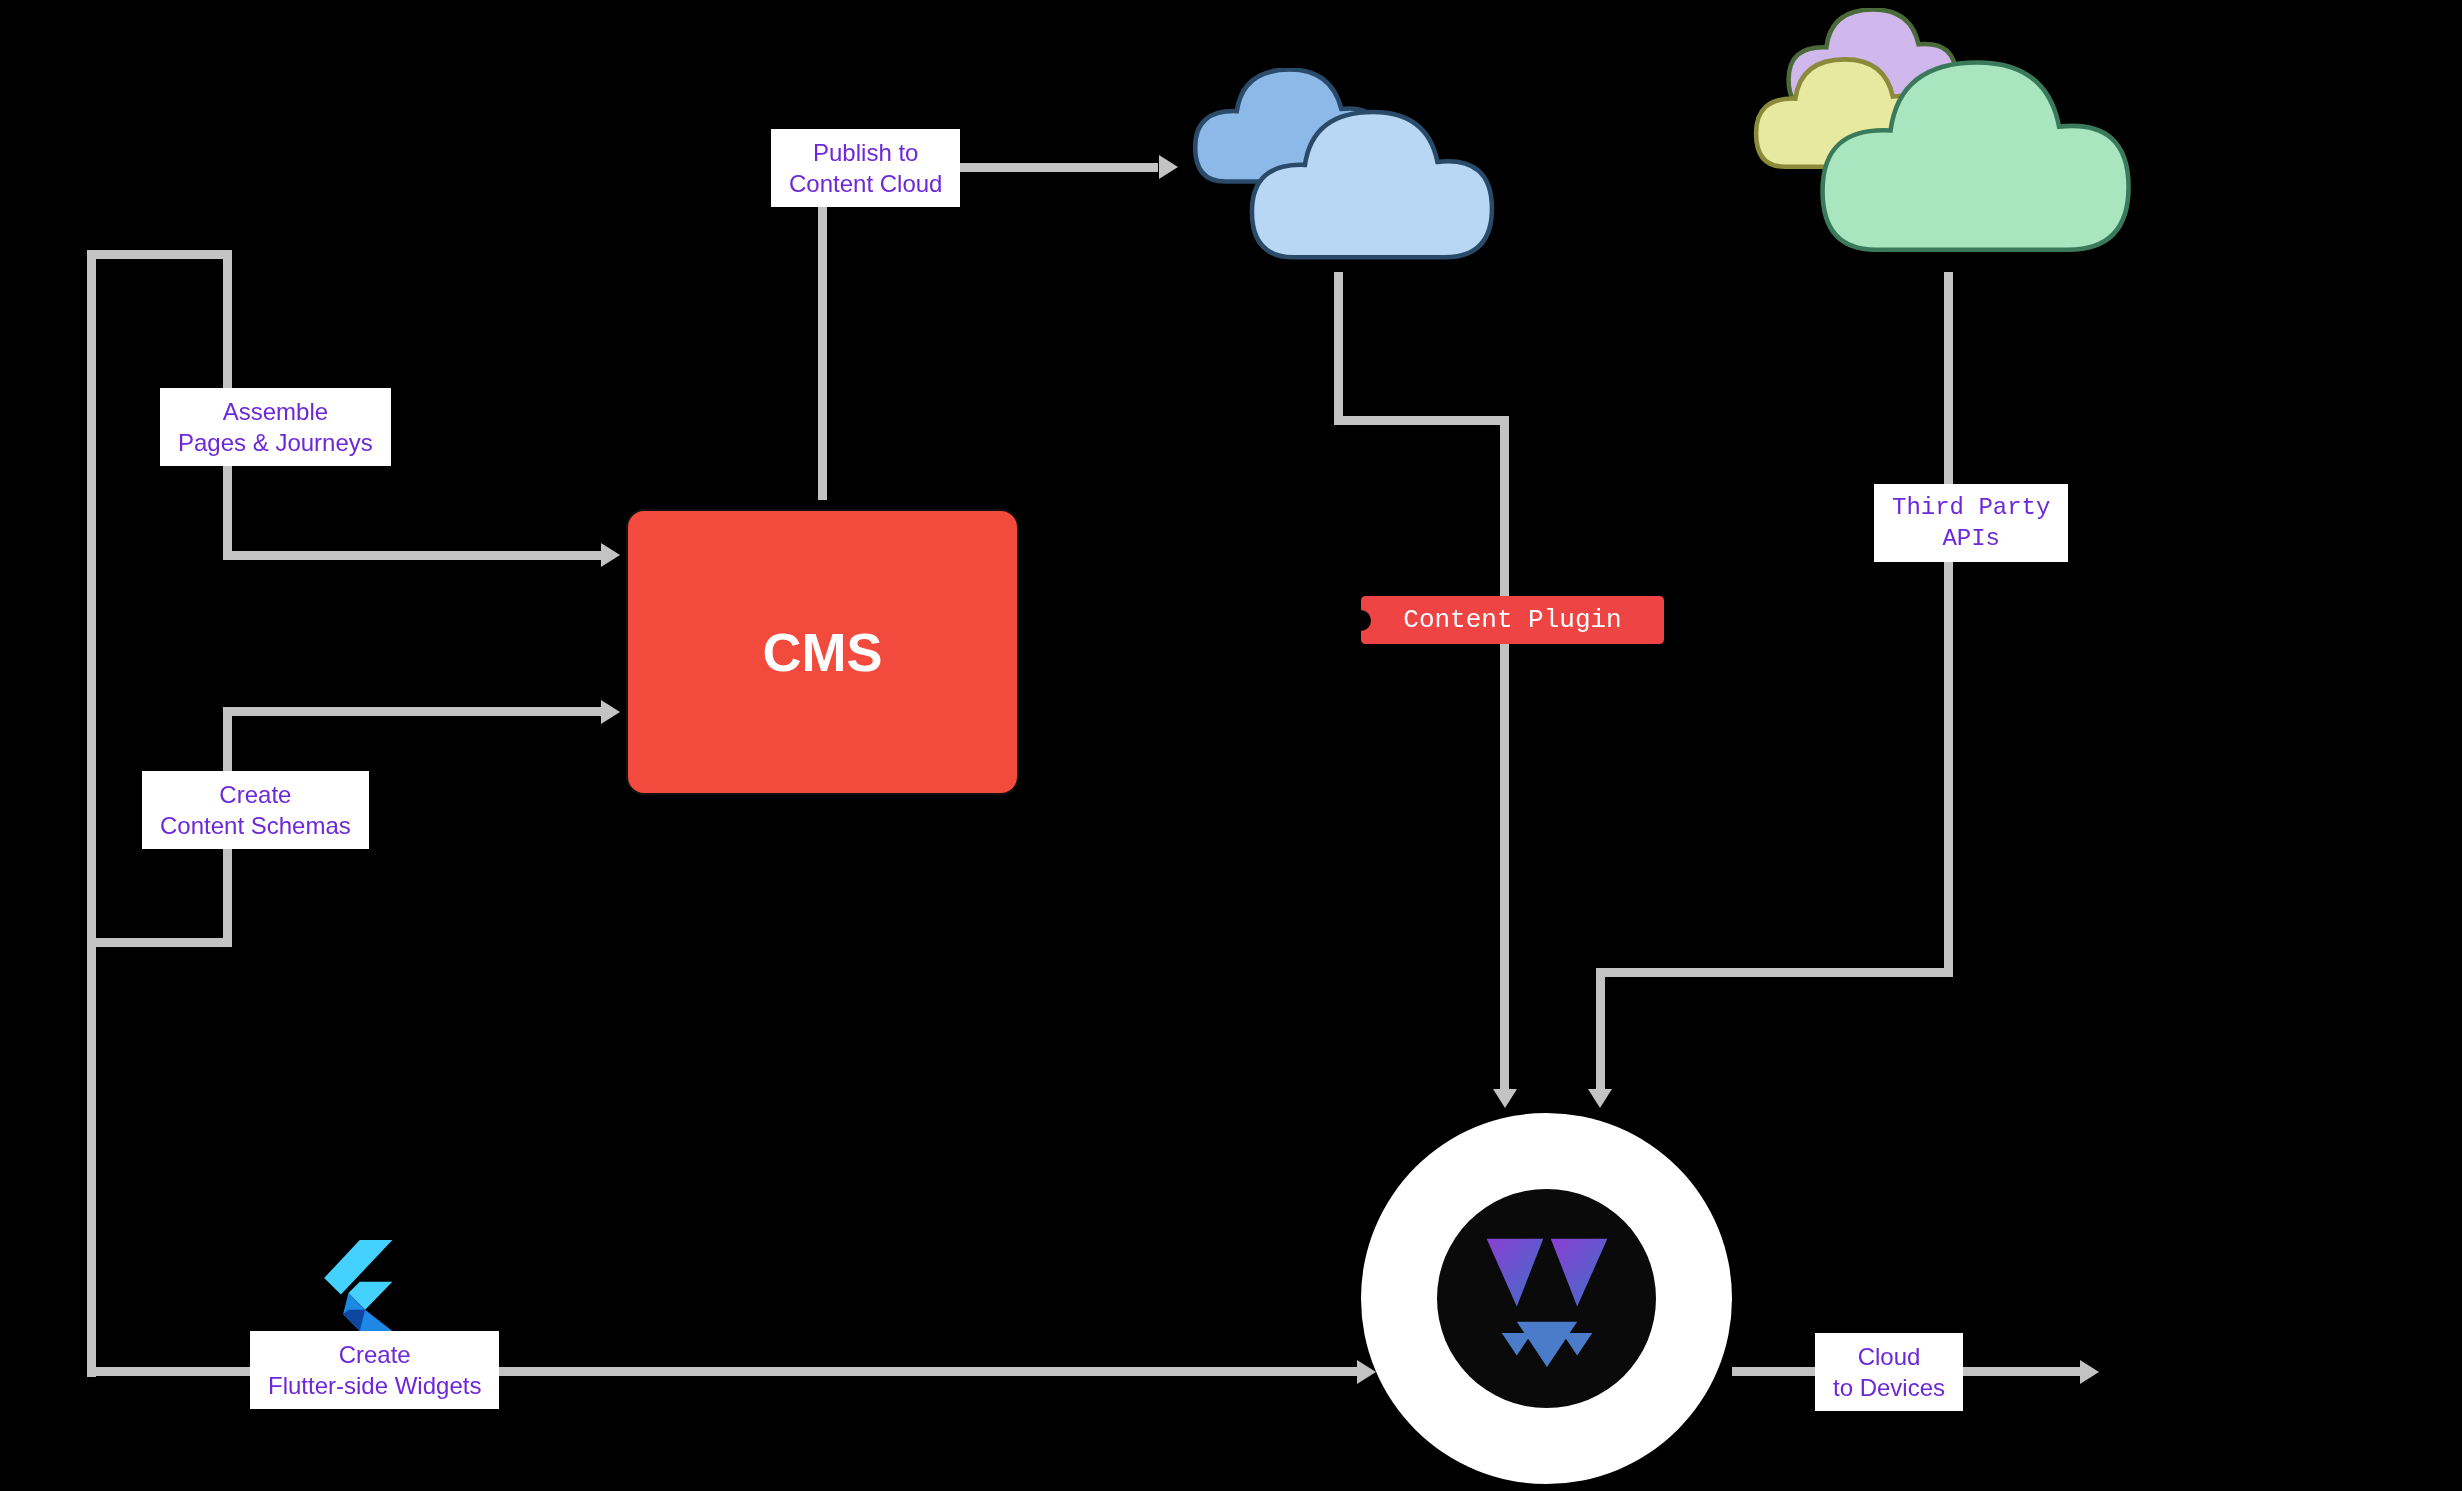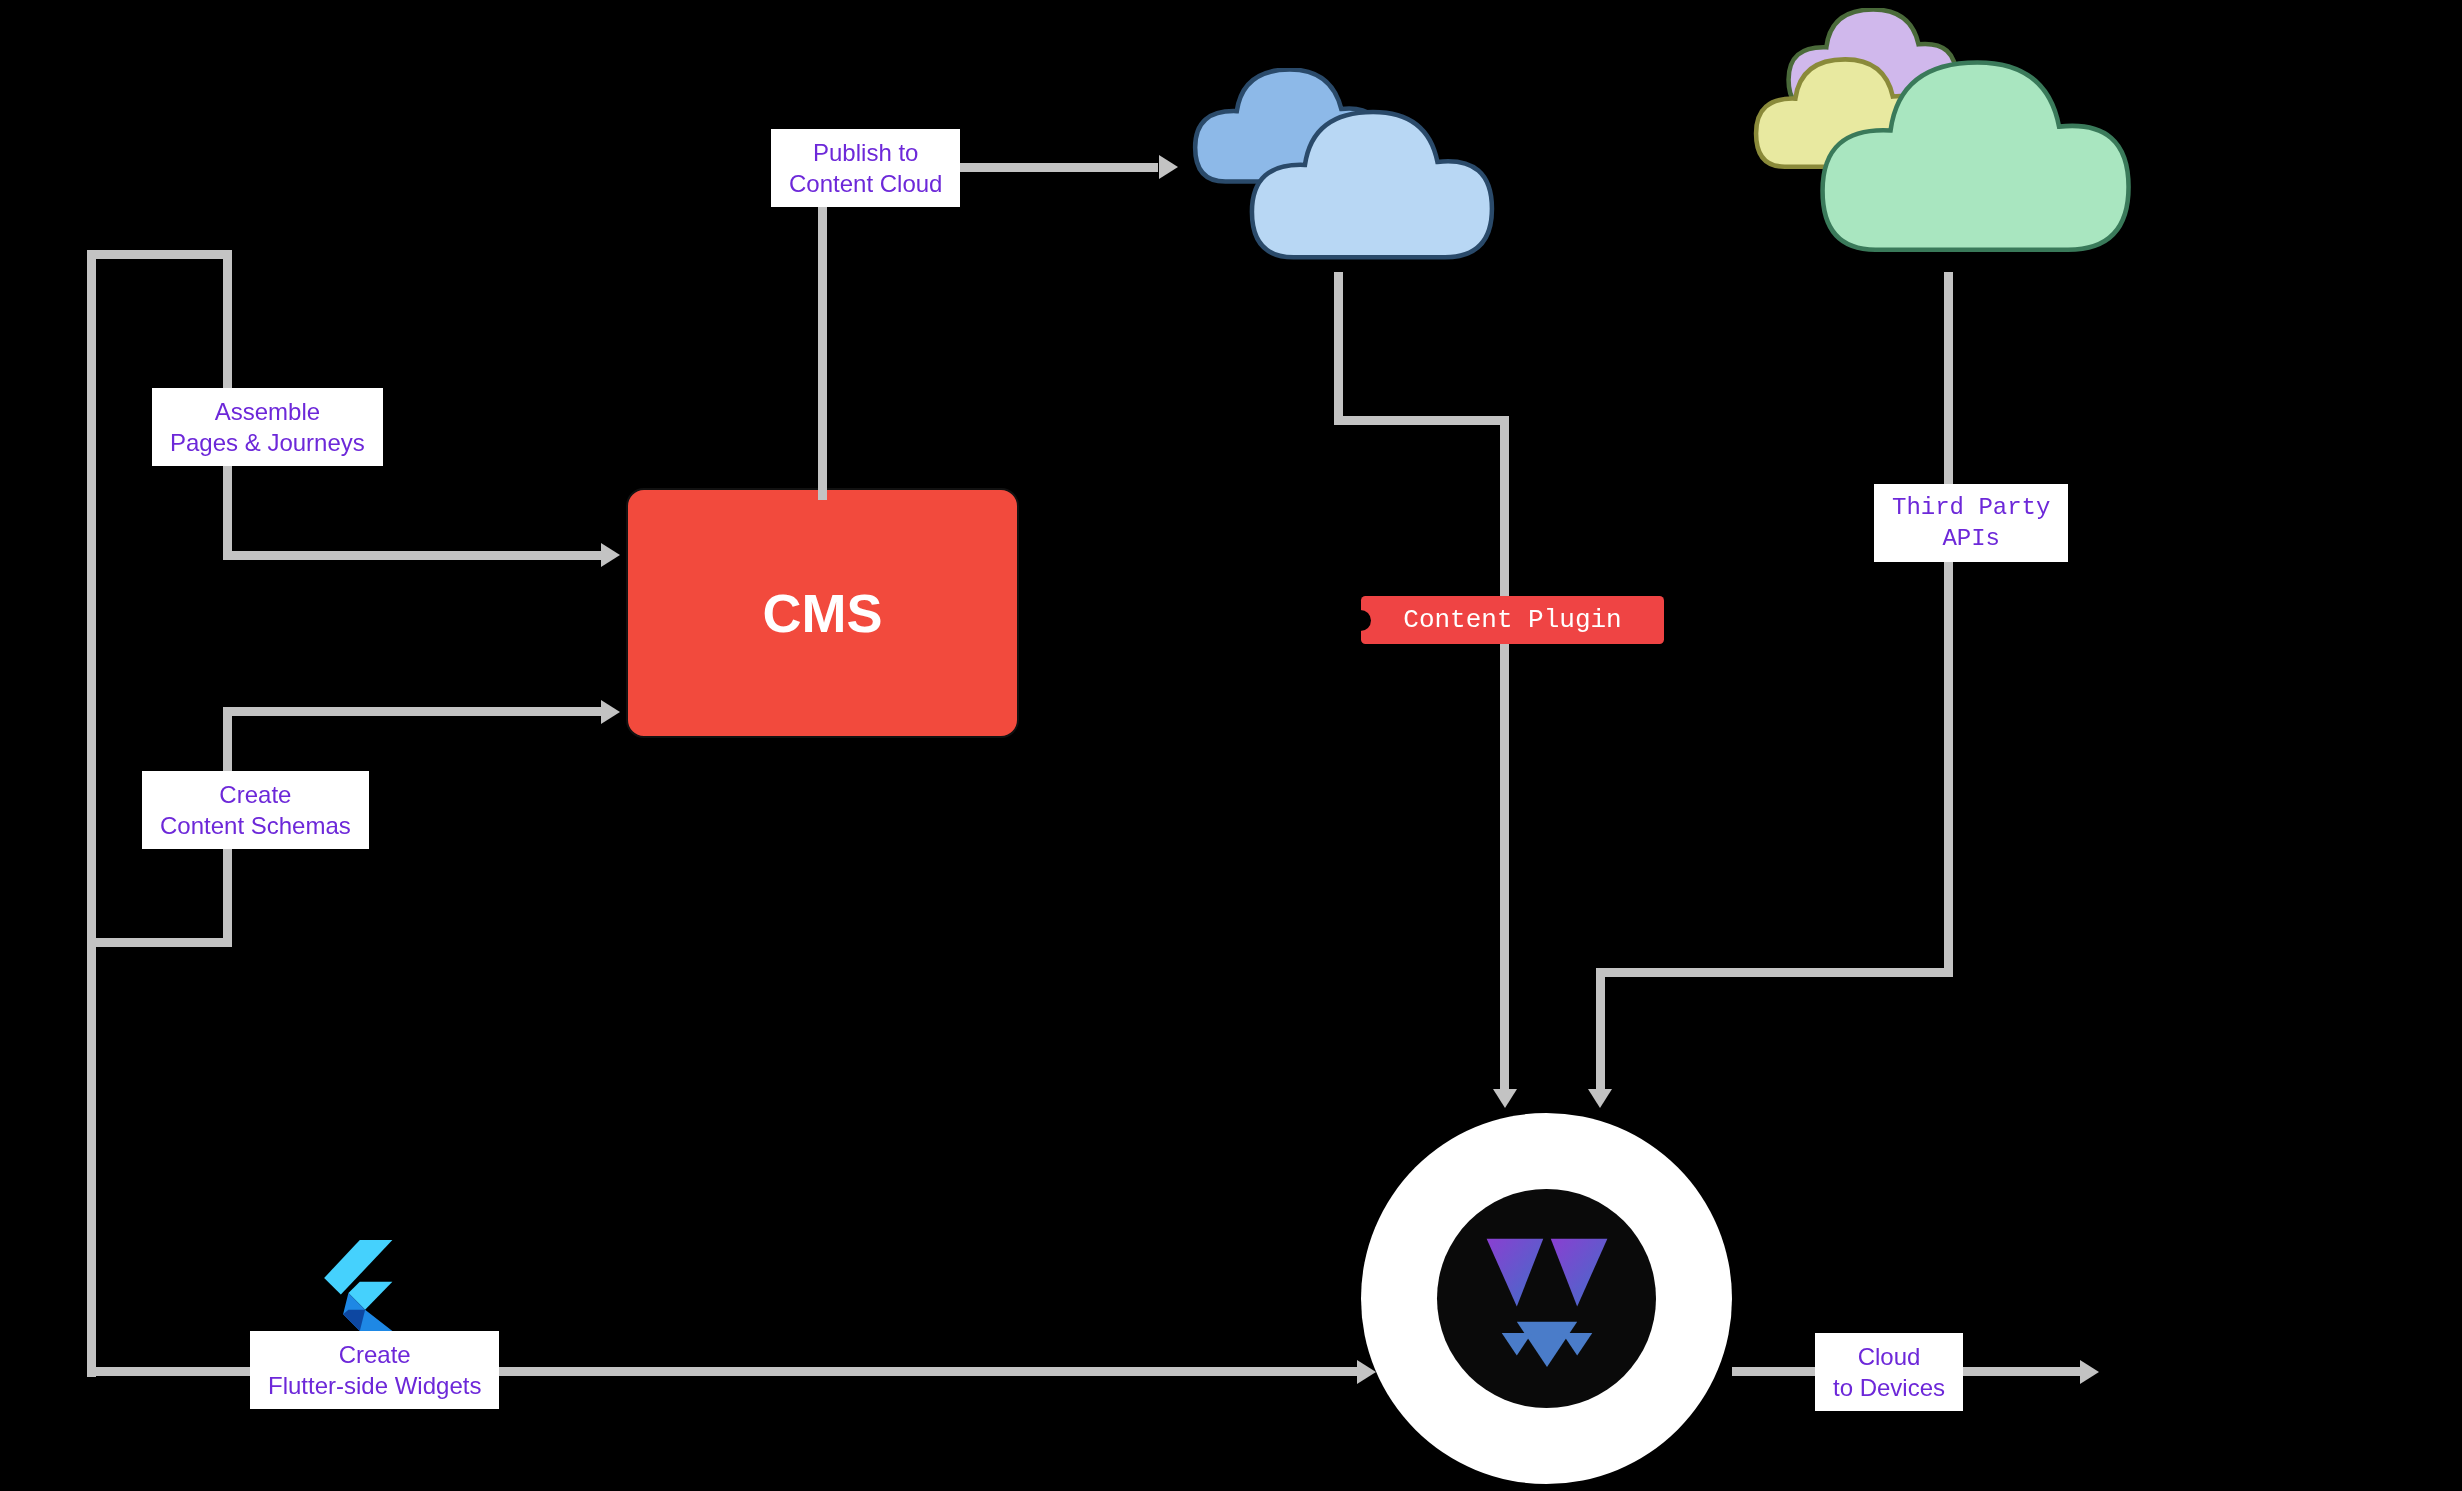--- a/index.html
+++ b/index.html
@@ -103,21 +103,21 @@
   <div class="connector" style="left:87px; top:250px; width:144px; height:9px;"></div>
   <div class="connector" style="left:223px; top:250px; width:9px; height:310px;"></div>
   <div class="connector" style="left:223px; top:551px; width:378px; height:9px;"></div>
   <div class="arrow-right" style="left:601px; top:543px;"></div>
 
   <div class="connector" style="left:87px; top:938px; width:144px; height:9px;"></div>
   <div class="connector" style="left:223px; top:707px; width:9px; height:240px;"></div>
   <div class="connector" style="left:223px; top:707px; width:378px; height:9px;"></div>
   <div class="arrow-right" style="left:601px; top:700px;"></div>
 
-  <div class="cms-box" style="left:626px; top:488px; width:393px; height:250px;">
+  <div class="cms-box" style="left:626px; top:509px; width:393px; height:286px;">
     <span class="cms-text">CMS</span>
   </div>
 
   <div class="connector" style="left:818px; top:163px; width:9px; height:337px;"></div>
   <div class="connector" style="left:818px; top:163px; width:340px; height:9px;"></div>
   <div class="arrow-right" style="left:1159px; top:155px;"></div>
 
   <div class="cloud-group" style="left:1180px; top:68px; width:318px; height:212px;">
     <svg width="318" height="212" viewBox="0 0 420 280">
 
@@ -186,21 +186,21 @@
         <polygon fill="#4a7cc9" points="70,140 110,200 150,140"></polygon>
         <polygon fill="#4a7cc9" points="50,155 70,185 90,155"></polygon>
         <polygon fill="#4a7cc9" points="130,155 150,185 170,155"></polygon>
       </svg>
     </div>
   </div>
 
   <div class="connector" style="left:1732px; top:1367px; width:348px; height:9px;"></div>
   <div class="arrow-right" style="left:2080px; top:1360px;"></div>
 
-  <div class="label-box" style="left:152px; top:388px;">Assemble
+  <div class="label-box" style="left:160px; top:388px;">Assemble
 Pages &amp; Journeys</div>
 
   <div class="label-box" style="left:142px; top:771px;">Create
 Content Schemas</div>
 
   <div class="label-box" style="left:771px; top:129px;">Publish to
 Content Cloud</div>
 
   <div class="label-box" style="left:1874px; top:484px;font-family:Liberation Mono, monospace;">Third Party
 APIs</div>

